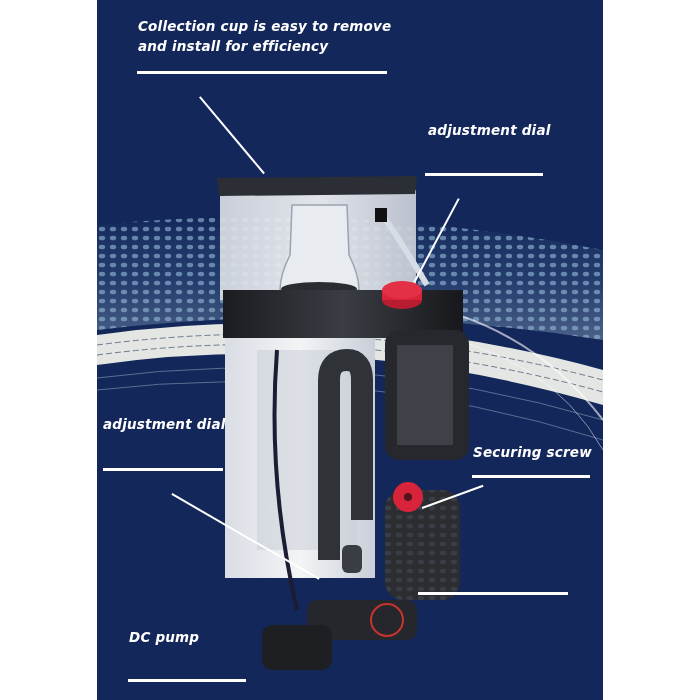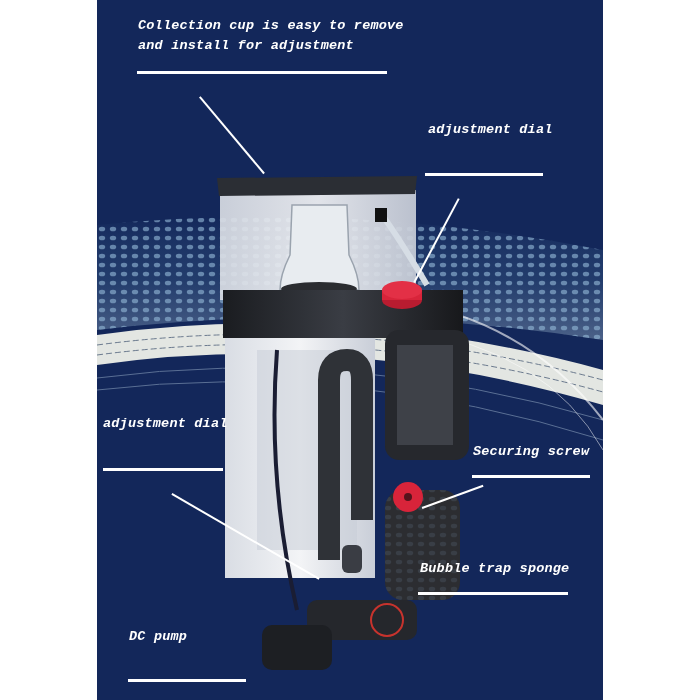--- a/index.html
+++ b/index.html
@@ -1,17 +1,17 @@
 <!DOCTYPE html>
 <html><head>
 <meta charset="utf-8">
 <style>
   html,body{margin:0;padding:0;background:#ffffff;}
   body{width:700px;height:700px;position:relative;overflow:hidden;font-family:"DejaVu Sans",sans-serif;}
-  .panel{position:absolute;left:97px;top:0;width:506px;height:700px;background:#13275a;overflow:hidden;font-family:Liberation Mono, monospace;}
+  .panel{position:absolute;left:97px;top:0;width:506px;height:700px;background:#13275a;overflow:hidden;}
   .label{position:absolute;color:#ffffff;font-style:italic;font-weight:bold;font-size:13.5px;line-height:20px;letter-spacing:0.2px;white-space:nowrap;}
   .rule{position:absolute;height:3px;background:#ffffff;}
   .leader{position:absolute;height:1.5px;background:#ffffff;transform-origin:0 50%;}
   svg{position:absolute;left:0;top:0;}
 </style>
 </head>
 <body>
 
 <div class="panel">
   <svg width="506" height="700" viewBox="0 0 506 700">
@@ -82,21 +82,21 @@
       <circle cx="311" cy="497" r="4" fill="#55131c"></circle>
 
       <rect x="210" y="600" width="110" height="40" rx="10" fill="#25272c"></rect>
       <rect x="165" y="625" width="70" height="45" rx="10" fill="#1d1f23"></rect>
       <circle cx="290" cy="620" r="16" fill="none" stroke="#c7332d" stroke-width="2"></circle>
     </g>
   </svg>
 
   <div class="label" style="left:41px;top:16px;">
     <div>Collection cup is easy to remove</div>
-    <div>and install for adjustment</div>
+    <div>and install for efficiency</div>
   </div>
   <div class="rule" style="left:40px;top:71px;width:250px;"></div>
   <div class="leader" style="left:103px;top:96px;width:100px;transform:rotate(50deg);"></div>
 
   <div class="label" style="left:331px;top:120px;">
     <div>adjustment dial</div>
   </div>
   <div class="rule" style="left:328px;top:173px;width:118px;"></div>
   <div class="leader" style="left:362px;top:198px;width:95px;transform:rotate(118deg);"></div>
 
@@ -105,22 +105,19 @@
   </div>
   <div class="rule" style="left:6px;top:468px;width:120px;"></div>
   <div class="leader" style="left:75px;top:493px;width:170px;transform:rotate(30deg);"></div>
 
   <div class="label" style="left:376px;top:442px;">
     <div>Securing screw</div>
   </div>
   <div class="rule" style="left:375px;top:475px;width:118px;"></div>
   <div class="leader" style="left:325px;top:507px;width:65px;transform:rotate(-20deg);"></div>
 
-  <div class="label" style="left:323px;top:559px;">
-    <div>Bubble trap sponge</div>
-  </div>
   <div class="rule" style="left:321px;top:592px;width:150px;"></div>
 
   <div class="label" style="left:32px;top:627px;">
     <div>DC pump</div>
   </div>
   <div class="rule" style="left:31px;top:679px;width:118px;"></div>
 </div>
 
 </body></html>

